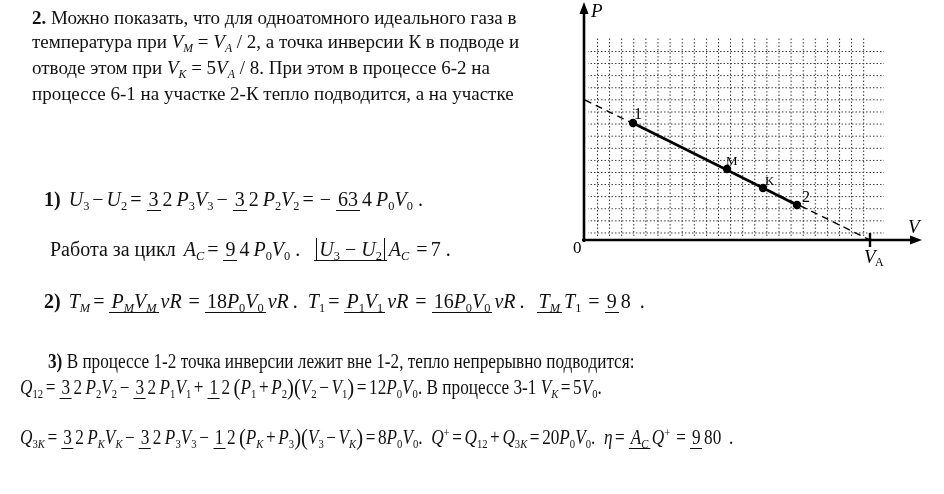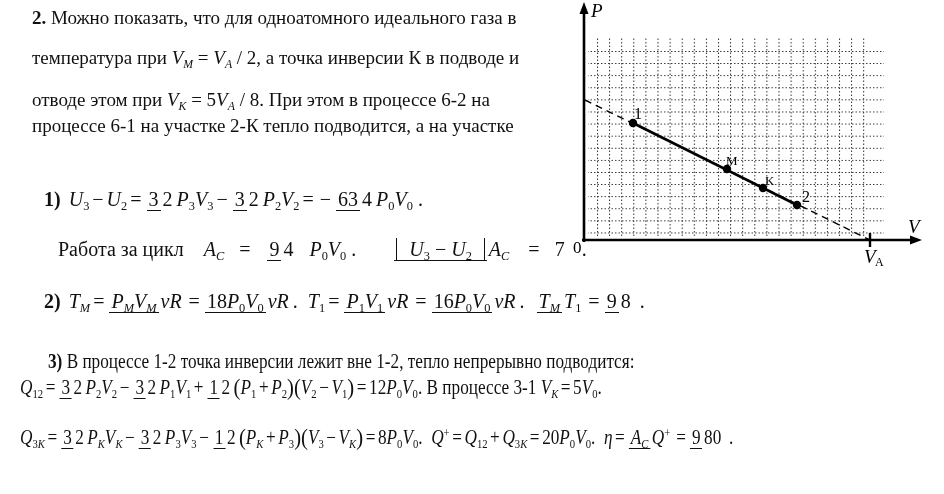--- a/index.html
+++ b/index.html
@@ -1,34 +1,34 @@
 <!DOCTYPE html>
 <html><head>
 <meta charset="utf-8">
 <style>
   html, body { margin:0; padding:0; background:#ffffff; }
   body { width:944px; height:494px; position:relative; overflow:hidden;
          font-family:"Liberation Serif", "DejaVu Serif", serif; color:#111; }
   .abs { position:absolute; white-space:nowrap; }
   .para { left:32px; top:6px; width:540px; font-size:19px; line-height:23.6px; }
   .para .ln { display:block; white-space:nowrap; height:23.6px;font-family:Liberation Serif, serif; }
-  .para .ln.tall { height:26px;margin-top:16px; }
+  .para .ln.tall { height:26px; }
   b { font-weight:bold; }
   i.v { font-style:italic; }
   sub { font-size:0.62em; vertical-align:-0.35em; line-height:0; font-style:italic; }
   sub.up { font-style:normal; }
   sup { font-size:0.62em; vertical-align:0.55em; line-height:0; }
   .eq { font-size:20px; display:flex; align-items:center; }
   .eq > span { display:inline-block; }
   .frac { display:inline-flex; flex-direction:column; align-items:center; vertical-align:middle;
           margin:0 2px; line-height:1.05; }
   .frac .num { padding:0 2px; border-bottom:1.2px solid #111; }
   .frac .den { padding:0 2px; }
   .op { margin:0 3px; }
-  .abs-bar { border-left:1.3px solid #111; border-right:1.3px solid #111; padding:0 12px; }
+  .abs-bar { border-left:1.3px solid #111; border-right:1.3px solid #111; padding:0 2px; }
   .cond { transform-origin:left center; }
   svg text { font-family:"Liberation Serif", serif; }
 </style>
 </head>
 <body>
 
 <div class="abs para">
   <span class="ln"><b>2.</b> <span>Можно показать, что для одноатомного идеального газа в</span></span>
   <span class="ln tall"><span>температура при </span><i class="v">V</i><sub>M</sub><span> = </span><i class="v">V</i><sub>A</sub><span> / 2, а точка инверсии К в подводе и</span></span>
   <span class="ln tall"><span>отводе этом при </span><i class="v">V</i><sub>K</sub><span> = 5</span><i class="v">V</i><sub>A</sub><span> / 8. При этом в процессе 6-2 на</span></span>
@@ -45,21 +45,21 @@
   <span><i class="v">P</i><sub class="up">3</sub><i class="v">V</i><sub class="up">3</sub></span>
     <span class="op">−</span>
   <span class="frac"><span class="num">3</span><span class="den">2</span></span>
   <span><i class="v">P</i><sub class="up">2</sub><i class="v">V</i><sub class="up">2</sub></span>
     <span class="op">=</span>
     <span class="op">−</span>
   <span class="frac"><span class="num">63</span><span class="den">4</span></span>
   <span><i class="v">P</i><sub class="up">0</sub><i class="v">V</i><sub class="up">0</sub>&nbsp;.</span>
 </div>
 
-<div class="abs eq" style="left:58px; top:238px;gap:12px;">
+<div class="abs eq" style="left:50px; top:238px;">
   <span style="margin-right:8px;">Работа за цикл</span>
   <span><i class="v">A</i><sub>C</sub></span>
     <span class="op">=</span>
   <span class="frac"><span class="num">9</span><span class="den">4</span></span>
   <span><i class="v">P</i><sub class="up">0</sub><i class="v">V</i><sub class="up">0</sub>&nbsp;.</span>
   <span style="width:12px"></span>
   <span class="frac"><span class="num"><span class="abs-bar"><i class="v">U</i><sub class="up">3</sub> − <i class="v">U</i><sub class="up">2</sub></span></span><span class="den"><i class="v">A</i><sub>C</sub></span></span>
   <span class="op">=</span>
     <span>7</span>
     <span>&nbsp;.</span>

